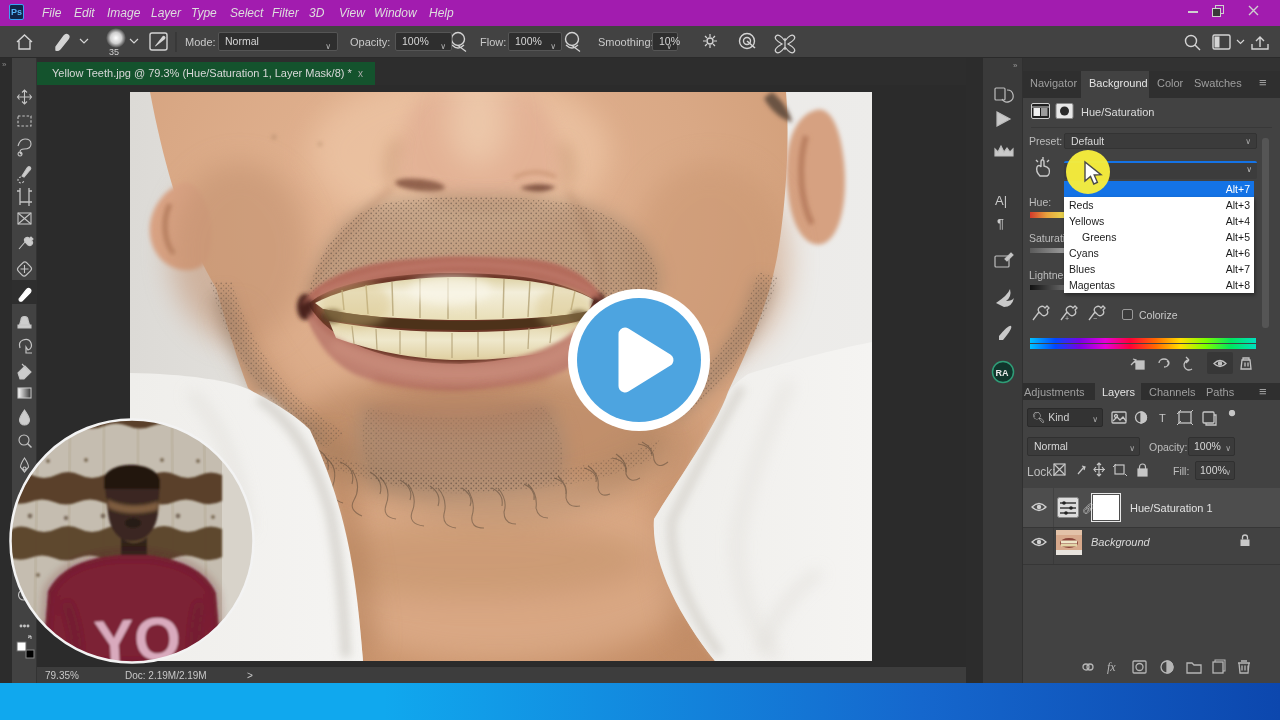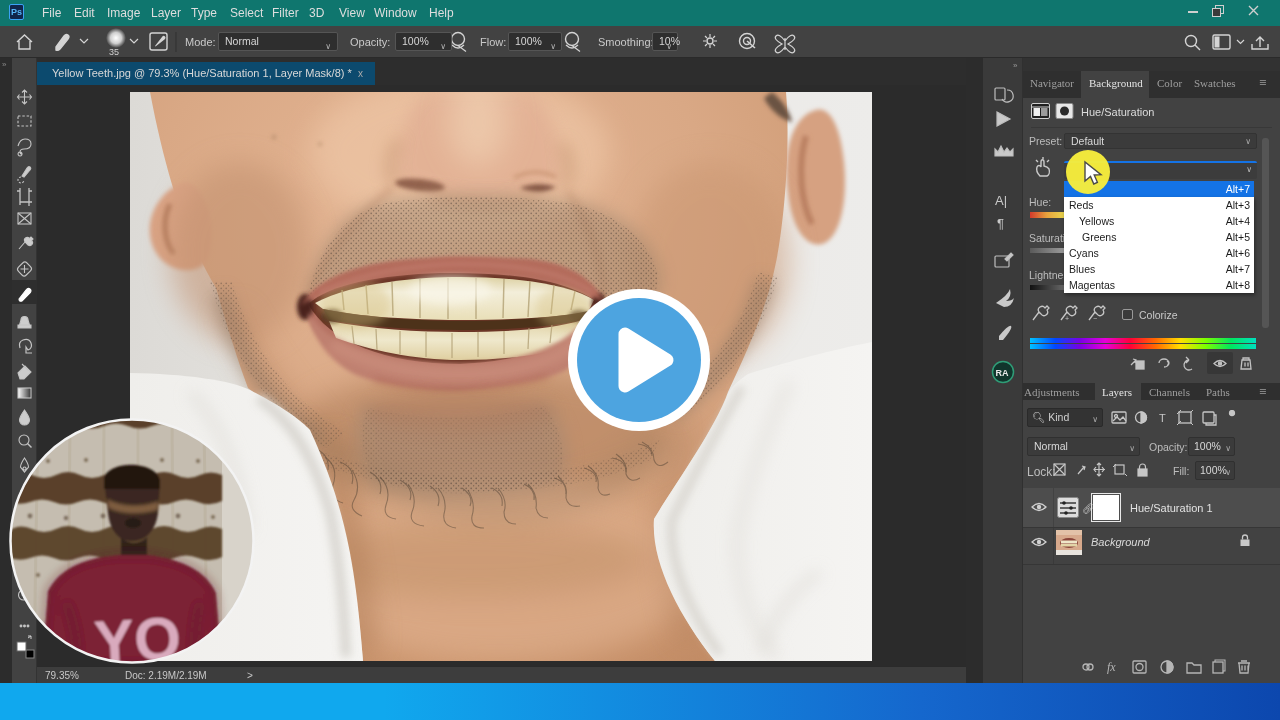--- a/index.html
+++ b/index.html
@@ -1,38 +1,38 @@
 <!DOCTYPE html>
 <html><head>
 <meta charset="utf-8">
 <style>
   * { margin:0; padding:0; box-sizing:border-box; }
   html,body { width:1280px; height:720px; overflow:hidden; background:#000; }
   body { font-family:"Liberation Sans", sans-serif; position:relative; }
   .abs { position:absolute; }
   
-  #menubar { left:0; top:0; width:1280px; height:26px; background:#0f766e; color:#dedede; font-size:12px; }
-  #menubar .mi { position:absolute; top:6px; }
+  #menubar { left:0; top:0; width:1280px; height:26px; background:#a21caf; color:#dedede; font-size:12px; }
+  #menubar .mi { position:absolute; top:6px;font-style:italic; }
   #psbadge { left:9px; top:4px; width:15px; height:16px; background:#10264c; border:1px solid #3ba2f4; color:#55b5f8; font-size:9px; font-weight:bold; text-align:center; line-height:14px; border-radius:2px; }
   #optbar { left:0; top:26px; width:1280px; height:32px; background:#424242; border-bottom:1px solid #2a2a2a; color:#cfcfcf; font-size:11px; }
   .obox { position:absolute; top:6px; height:19px; background:#2e2e2e; border:1px solid #555; border-radius:2px; color:#d6d6d6; font-size:10.5px; line-height:17px; padding-left:6px; }
   .chev { position:absolute; color:#b5b5b5; font-size:8px; }
   
   #lstrip { left:0; top:58px; width:12px; height:625px; background:#2c2c2c; }
   #toolbar { left:12px; top:58px; width:25px; height:625px; background:#424242; border-right:1px solid #333; }
   
   #tabbar { left:37px; top:58px; width:929px; height:27px; background:#2d2d2d; }
-  #tab1 { position:absolute; left:0px; top:4px; width:338px; height:23px; background:#0c4a6e; color:#d8d8d8; font-size:11px; line-height:23px; padding-left:15px; }
+  #tab1 { position:absolute; left:0px; top:4px; width:338px; height:23px; background:#14532d; color:#d8d8d8; font-size:11px; line-height:23px; padding-left:15px; }
   #canvas { left:37px; top:85px; width:929px; height:581px; background:#2b2b2b; }
   #statusbar { left:37px; top:666px; width:929px; height:17px; background:#3d3d3d; border-top:1px solid #2a2a2a; color:#c8c8c8; font-size:10px; }
   
   #rgap { left:966px; top:58px; width:17px; height:625px; background:#2c2c2c; }
   #iconstrip { left:983px; top:58px; width:40px; height:625px; background:#3a3a3a; border-right:1px solid #303030; }
   #rpanel { left:1023px; top:58px; width:257px; height:625px; background:#424242; }
-  .ptab { position:absolute; font-size:11px; color:#9f9f9f;font-family:Liberation Serif, serif; }
+  .ptab { position:absolute; font-size:11px; color:#9f9f9f; }
   .ptabact { color:#e4e4e4; }
   
   #bluebar { left:0; top:683px; width:1280px; height:37px; background:linear-gradient(90deg,#10a8ee 0%,#10a8ee 30%,#1567cd 72%,#0c47ae 100%); }
 </style>
 </head>
 <body>
   <div class="abs" id="menubar">
     <div class="abs" id="psbadge">Ps</div>
     <span class="mi" style="left:42px">File</span>
     <span class="mi" style="left:74px">Edit</span>
@@ -568,21 +568,21 @@
         <path d="M158,5 l10,0 l-1,10 l-8,0 Z M157,5 l12,0 M160,3 l6,0 M161,7.5 l0,5 M164,7.5 l0,5 M167,7.5 l0,5"></path>
       </g>
     </svg>
   </div>
 
   <div class="abs" style="left:1064px;top:181px;width:190px;height:16px;background:#1473e6;color:#fff;font-size:10.5px;line-height:16px">
     <span style="position:absolute;right:4px">Alt+7</span>
   </div>
   <div class="abs" style="left:1064px;top:197px;width:190px;height:96px;background:#fff;box-shadow:1px 2px 4px rgba(0,0,0,0.4);color:#1c1c1c;font-size:10.5px">
     <div style="position:relative;height:16px;line-height:16px"><span style="margin-left:5px">Reds</span><span style="position:absolute;right:4px">Alt+3</span></div>
-    <div style="position:relative;height:16px;line-height:16px"><span style="margin-left:15px">Yellows</span><span style="position:absolute;right:4px">Alt+4</span></div>
+    <div style="position:relative;height:16px;line-height:16px"><span style="margin-left:5px">Yellows</span><span style="position:absolute;right:4px">Alt+4</span></div>
     <div style="position:relative;height:16px;line-height:16px"><span style="margin-left:18px">Greens</span><span style="position:absolute;right:4px">Alt+5</span></div>
     <div style="position:relative;height:16px;line-height:16px"><span style="margin-left:5px">Cyans</span><span style="position:absolute;right:4px">Alt+6</span></div>
     <div style="position:relative;height:16px;line-height:16px"><span style="margin-left:5px">Blues</span><span style="position:absolute;right:4px">Alt+7</span></div>
     <div style="position:relative;height:16px;line-height:16px"><span style="margin-left:5px">Magentas</span><span style="position:absolute;right:4px">Alt+8</span></div>
   </div>
 
   <svg class="abs" style="left:1063px;top:148px" width="50" height="50" viewBox="0 0 50 50">
     <circle cx="25" cy="24" r="22" fill="#f8ee3c" opacity="0.96"></circle>
     <path d="M22,14 L22,33 L27.5,28.5 L30.8,36 L34.4,34.3 L31.2,27 L38,26.6 Z" fill="#fff" stroke="#4a4a4a" stroke-width="1.4"></path>
   </svg>

